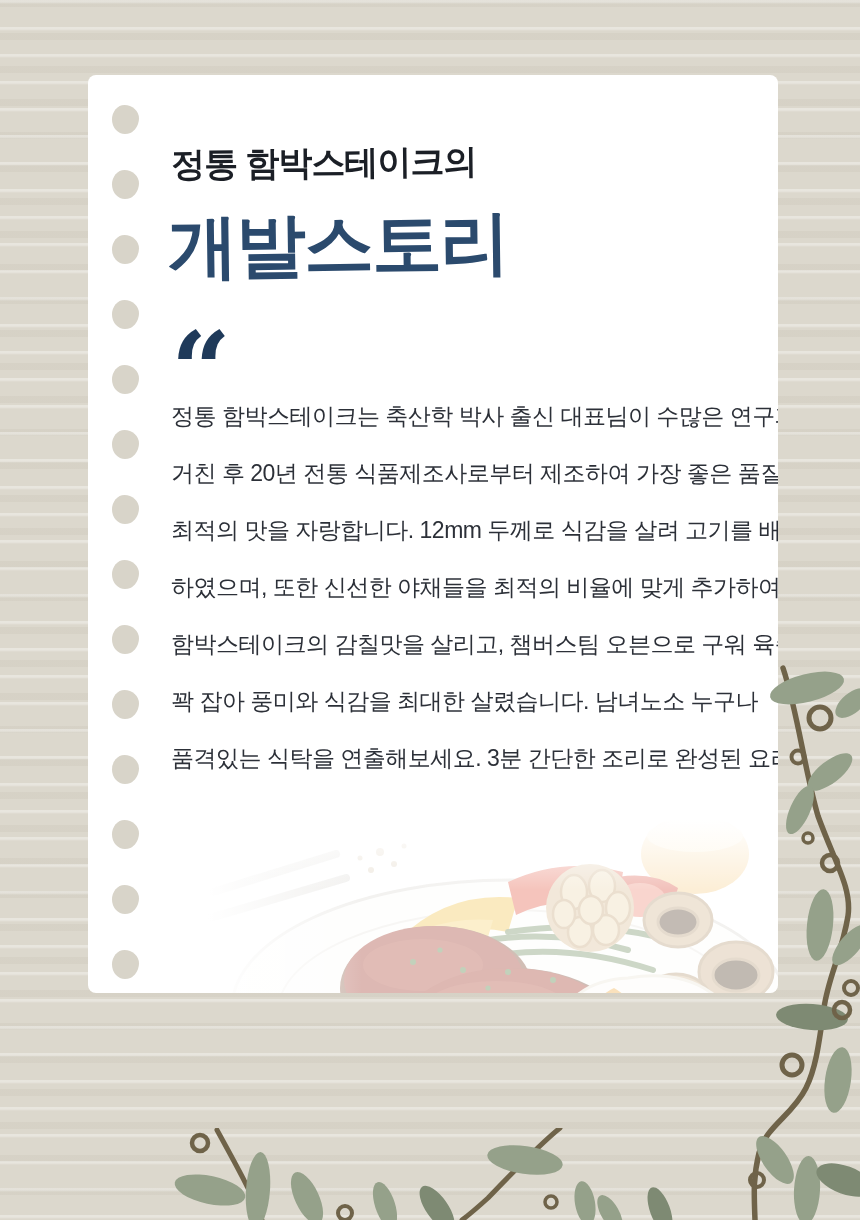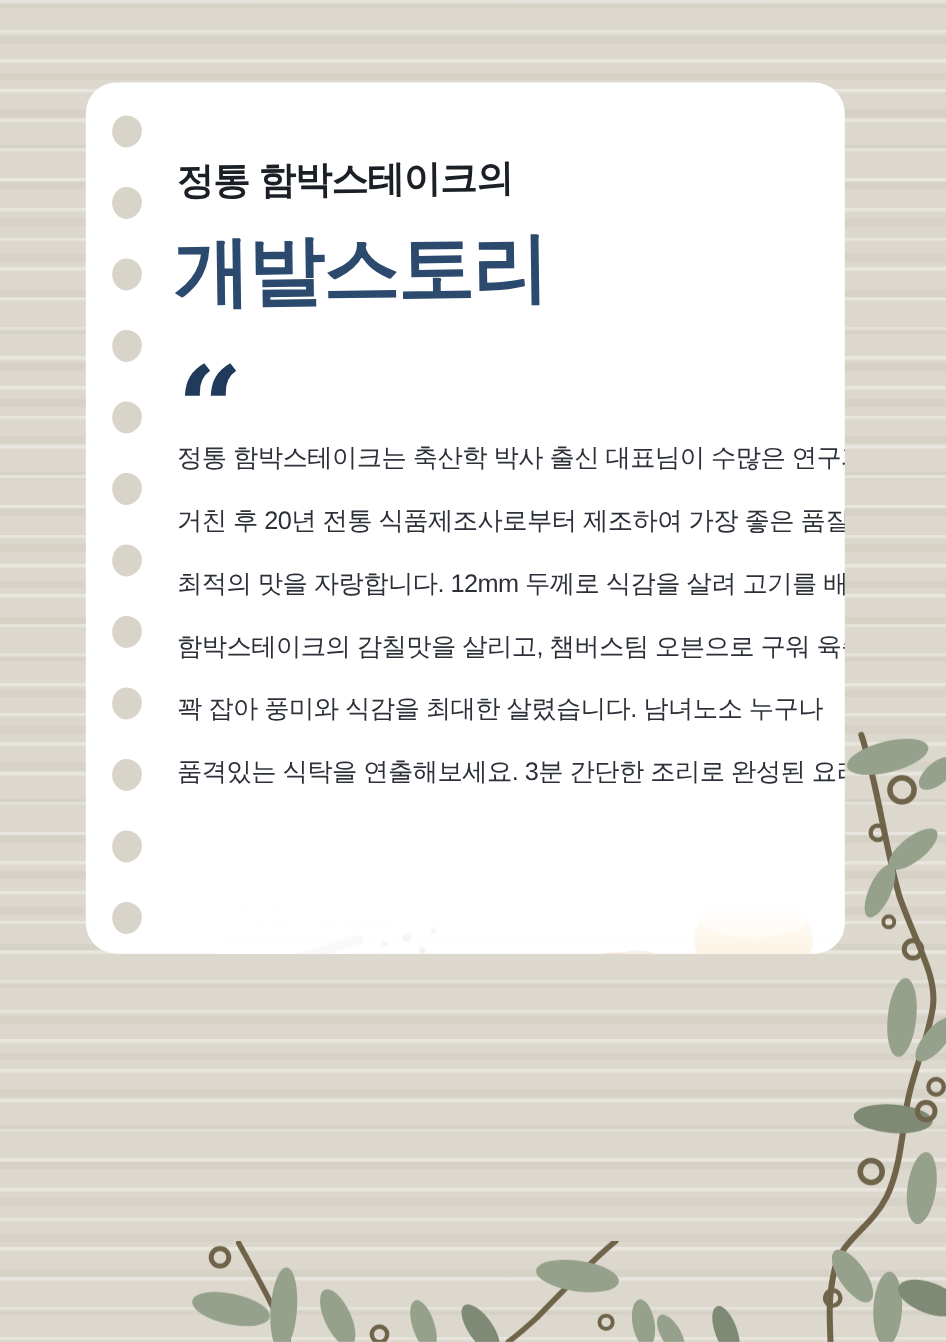--- a/index.html
+++ b/index.html
@@ -10,22 +10,22 @@
   .stage{
     position:relative;width:860px;height:1220px;margin:0 auto;
     background-color:#dcd8cd;
     background-image:
       repeating-linear-gradient(to bottom, rgba(255,255,255,0.35) 0px, rgba(255,255,255,0.35) 2px, rgba(255,255,255,0) 4px, rgba(255,255,255,0) 27px),
       repeating-linear-gradient(to bottom, rgba(125,112,90,0.06) 0px, rgba(125,112,90,0.06) 7px, rgba(125,112,90,0) 7px, rgba(125,112,90,0) 33px);
     overflow:hidden;
   }
   
   .card{
-    position:absolute;left:78px;top:75px;width:690px;height:792px;
-    background:#ffffff;border-radius:28px;overflow:hidden;
+    position:absolute;left:88px;top:75px;width:690px;height:918px;
+    background:#ffffff;border-radius:8px;overflow:hidden;
   }
   .hole{
     position:absolute;left:24px;width:27px;height:29px;background:#d8d4c9;
     border-radius:46% 54% 52% 48% / 50% 46% 54% 50%;
   }
   
   .content{position:absolute;left:83px;top:64px;right:34px;}
   .eyebrow{
     margin:0;font-size:34px;font-weight:700;color:#1b1f26;
     letter-spacing:-1px;transform:rotate(-0.6deg);
@@ -159,20 +159,21 @@
     </div>
 
     <div class="content">
       <p class="eyebrow">정통 함박스테이크의</p>
       <h1 class="title">개발스토리</h1>
       <div class="quote">“</div>
       <div class="body-lines">
         <p>정통 함박스테이크는 축산학 박사 출신 대표님이 수많은 연구과정을</p>
         <p>거친 후 20년 전통 식품제조사로부터 제조하여 가장 좋은 품질과</p>
         <p>최적의 맛을 자랑합니다. 12mm 두께로 식감을 살려 고기를 배합</p>
+        <p>하였으며, 또한 신선한 야채들을 최적의 비율에 맞게 추가하여</p>
         <p>함박스테이크의 감칠맛을 살리고, 챔버스팀 오븐으로 구워 육즙을</p>
         <p>꽉 잡아 풍미와 식감을 최대한 살렸습니다. 남녀노소 누구나</p>
         <p>품격있는 식탁을 연출해보세요. 3분 간단한 조리로 완성된 요리를</p>
       </div>
     </div>
   </div>
 
   <svg class="vine-right" viewBox="0 0 120 572" xmlns="http://www.w3.org/2000/svg">
     <path d="M43,20 C58,65 64,120 78,168 C95,215 112,240 108,268 C102,305 88,330 84,360 C79,395 76,420 66,440 C52,468 26,478 19,505 C13,530 14,545 15,572" fill="none" stroke="#6f6349" stroke-width="5.5" stroke-linecap="round"></path>
     <g fill="#95a18a">

